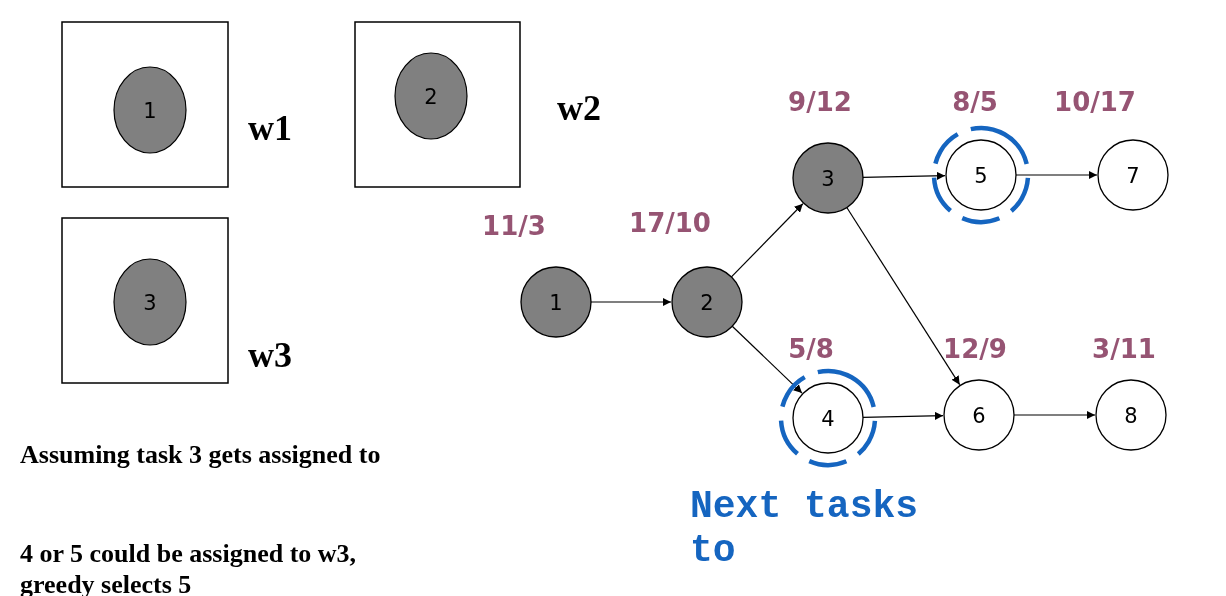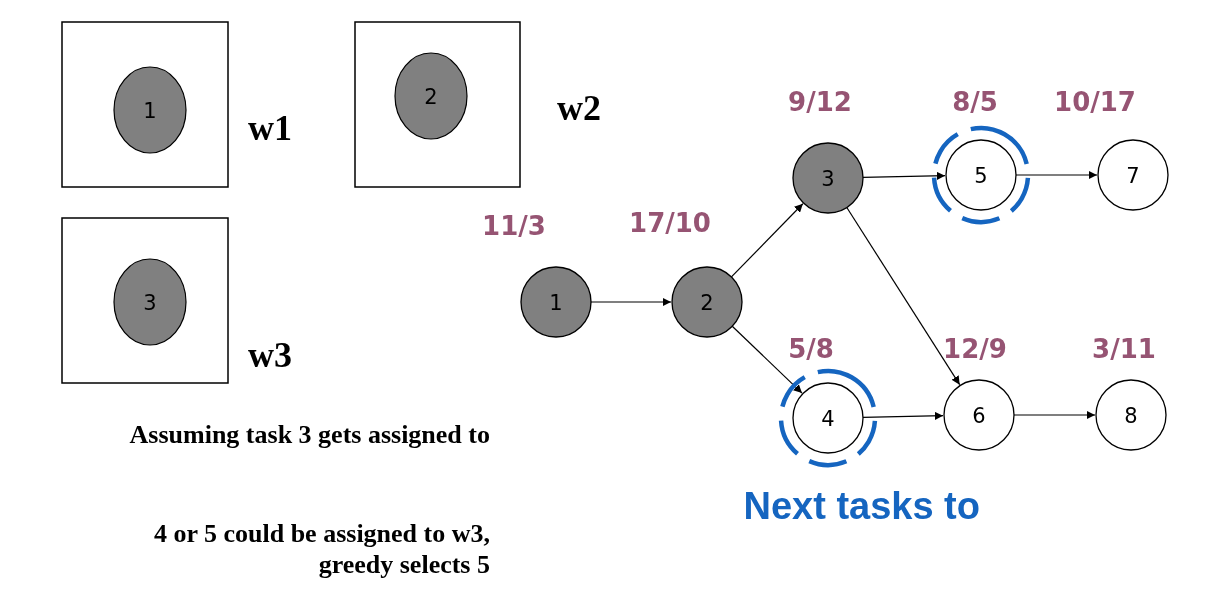--- a/index.html
+++ b/index.html
@@ -1,22 +1,22 @@
 <!DOCTYPE html>
 <html><head>
 <meta charset="utf-8">
 <style>
   html, body { margin:0; padding:0; background:#ffffff; }
   body { width:1226px; height:596px; position:relative; overflow:hidden; font-family:"Liberation Serif", serif; }
   svg { position:absolute; left:0; top:0; }
   .ws-label { font-family:"Liberation Serif", serif; font-weight:bold; font-size:36px; fill:#000; }
   .node-num { font-family:"DejaVu Sans", sans-serif; font-size:21px; fill:#000; }
   .metric { font-family:"DejaVu Sans", sans-serif; font-weight:bold; font-size:26px; }
-  .caption { position:absolute; font-family:"Liberation Serif", serif; font-weight:bold; color:#000; text-align:right; line-height:1.18; }
-  .next { position:absolute; font-family:Liberation Sans, sans-serif; font-weight:bold; text-align:right; line-height:1.15; }
+  .caption { position:absolute; font-family:"Liberation Serif", serif; font-weight:bold; color:#000; text-align:left; line-height:1.18;margin-top:20px; }
+  .next { position:absolute; font-family:Liberation Mono, monospace; font-weight:bold; text-align:left; line-height:1.15; }
 </style>
 </head>
 <body>
 
 <svg id="diagram" width="1226" height="596" viewBox="0 0 1226 596" xmlns="http://www.w3.org/2000/svg">
   <defs>
     <marker id="arrow" viewBox="0 0 10 10" refX="10" refY="5" markerWidth="7" markerHeight="7" orient="auto-start-reverse">
       <path d="M0,0 L10,5 L0,10 z" fill="#000"></path>
     </marker>
   </defs>

